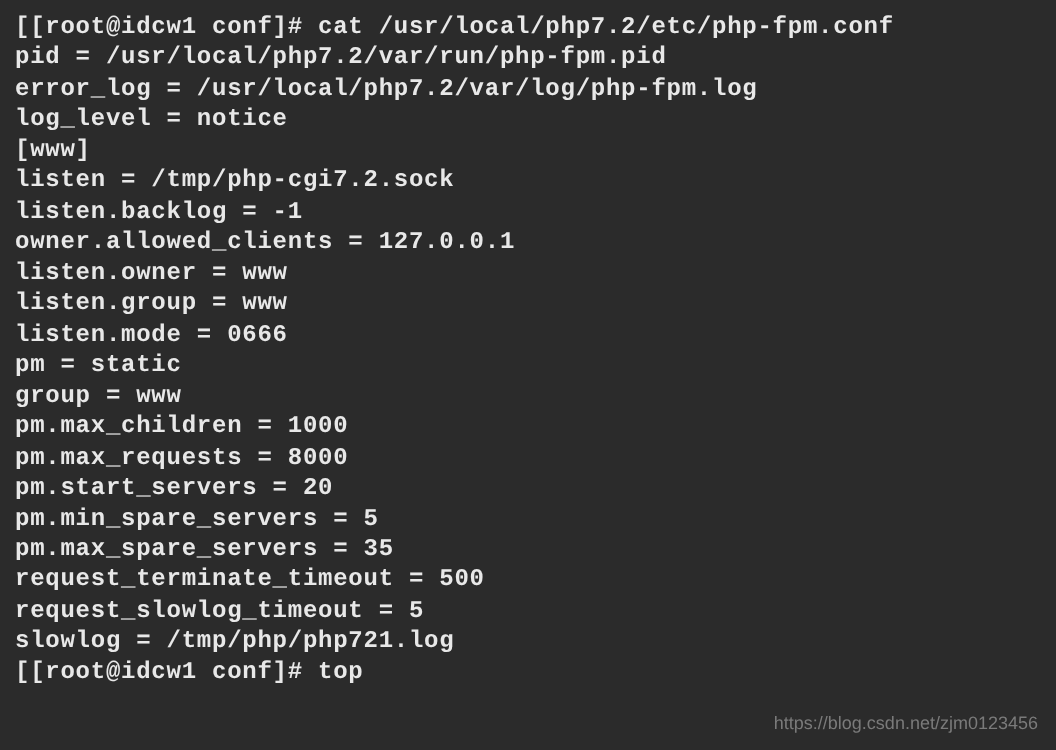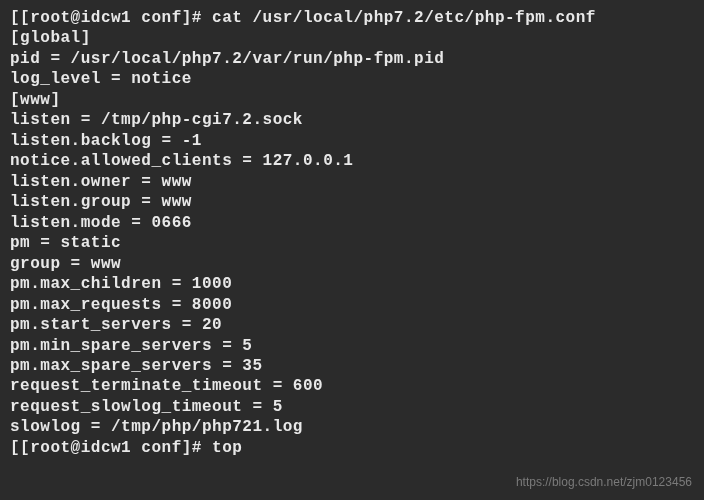--- a/index.html
+++ b/index.html
@@ -33,37 +33,37 @@
       font-family: Arial, sans-serif;
       font-weight: normal;
       letter-spacing: 0;
     }
   </style>
 </head>
 <body>
 
 <div>
   <div class="terminal-line">[[root@idcw1 conf]# cat /usr/local/php7.2/etc/php-fpm.conf</div>
-  <div class="terminal-line">[global]</div>
   <div class="terminal-line">pid = /usr/local/php7.2/var/run/php-fpm.pid</div>
+  <div class="terminal-line">error_log = /usr/local/php7.2/var/log/php-fpm.log</div>
   <div class="terminal-line">log_level = notice</div>
   <div class="terminal-line"></div>
   <div class="terminal-line">[www]</div>
   <div class="terminal-line">listen = /tmp/php-cgi7.2.sock</div>
   <div class="terminal-line">listen.backlog = -1</div>
-  <div class="terminal-line">notice.allowed_clients = 127.0.0.1</div>
+  <div class="terminal-line">owner.allowed_clients = 127.0.0.1</div>
   <div class="terminal-line">listen.owner = www</div>
   <div class="terminal-line">listen.group = www</div>
   <div class="terminal-line">listen.mode = 0666</div>
   <div class="terminal-line">pm = static</div>
   <div class="terminal-line">group = www</div>
   <div class="terminal-line">pm.max_children = 1000</div>
   <div class="terminal-line">pm.max_requests = 8000</div>
   <div class="terminal-line">pm.start_servers = 20</div>
   <div class="terminal-line">pm.min_spare_servers = 5</div>
   <div class="terminal-line">pm.max_spare_servers = 35</div>
-  <div class="terminal-line">request_terminate_timeout = 600</div>
+  <div class="terminal-line">request_terminate_timeout = 500</div>
   <div class="terminal-line">request_slowlog_timeout = 5</div>
   <div class="terminal-line">slowlog = /tmp/php/php721.log</div>
   <div class="terminal-line">[[root@idcw1 conf]# top</div>
 </div>
 
 <div class="watermark">https://blog.csdn.net/zjm0123456</div>
 
 </body></html>

